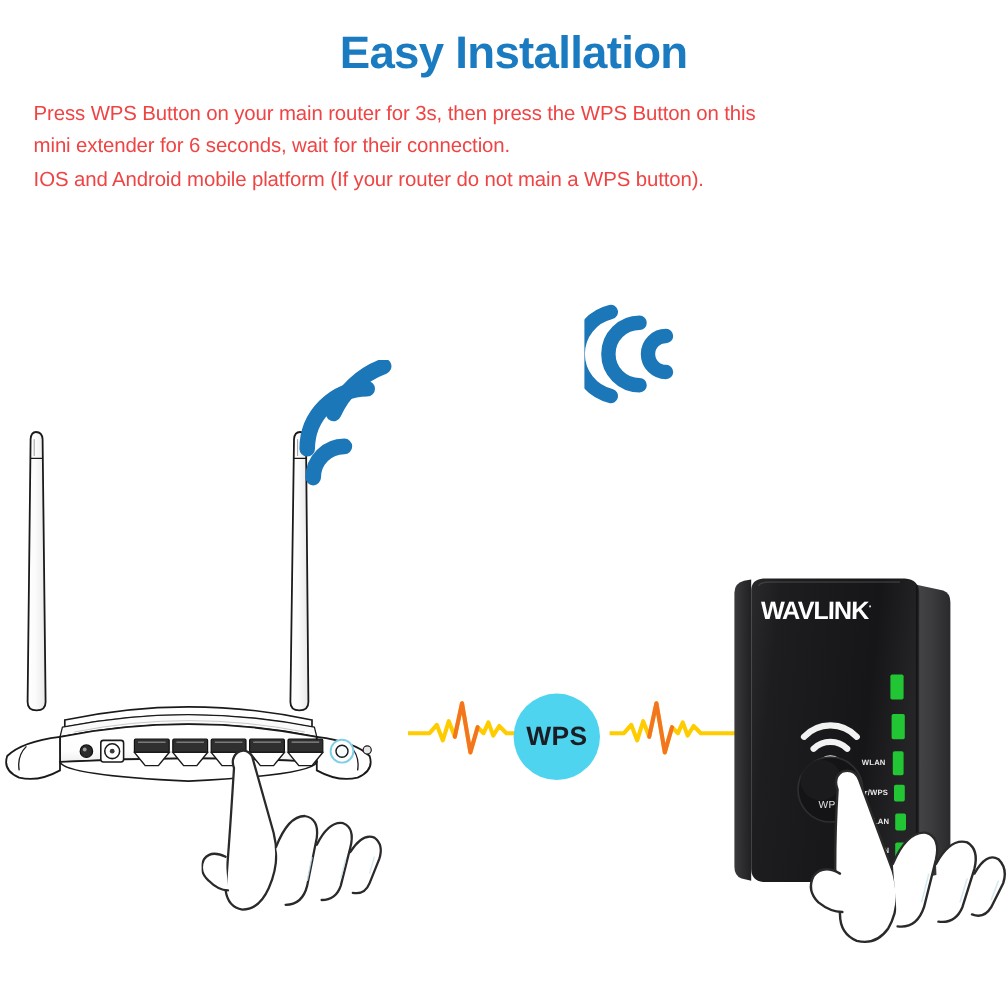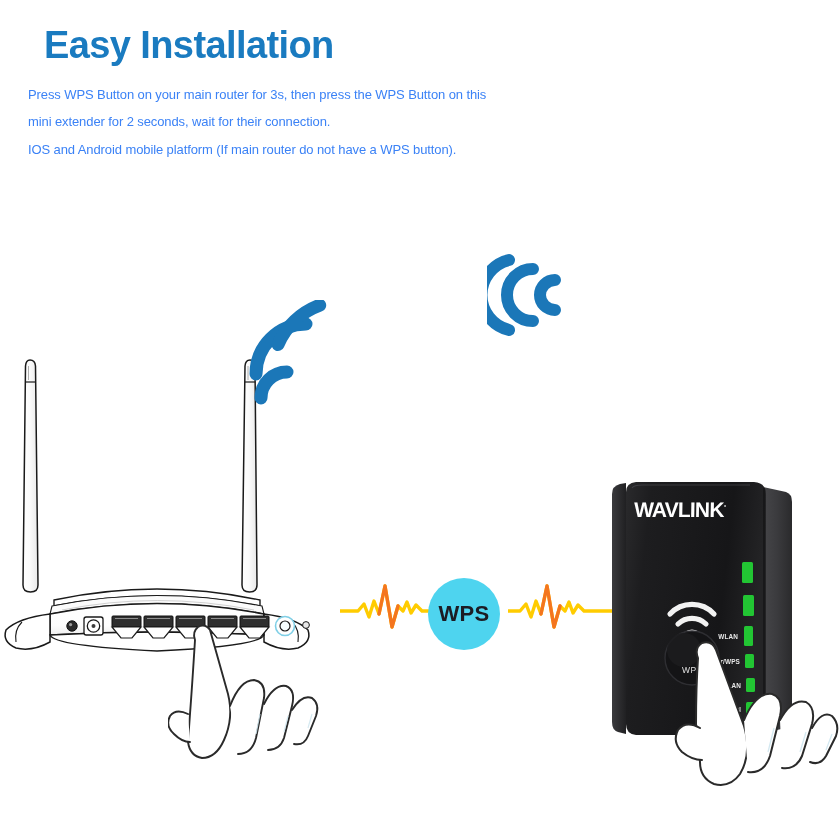--- a/index.html
+++ b/index.html
@@ -29,27 +29,28 @@
     left: 28px;
     top: 26px;
     width: 800px;
   }
   #page-title {
     font-size: 38px;
     font-weight: bold;
     color: #1a7bc0;
     letter-spacing: -0.6px;
     line-height: 1.02;
-    margin: 0 0 16px 16px;
+    margin: 0 0 16px 0;
     white-space: nowrap;
+    text-align: center;
   }
   .body-line {
-    font-size: 13px;
+    font-size: 17px;
     line-height: 27.5px;
-    color: #3b82f6;
+    color: #ef4444;
     white-space: nowrap;
     letter-spacing: -0.1px;
   }
   #para-a { margin-bottom: 0; }
   #para-b { margin-top: 0; }
 
   
   .art { position: absolute; }
 
   
@@ -122,24 +123,24 @@
 </style>
 </head>
 <body>
 
 <div id="stage">
 
   <div id="header">
     <h1 id="page-title">Easy Installation</h1>
     <div id="para-a">
       <div class="body-line">Press WPS Button on your main router for 3s, then press the WPS Button on this</div>
-      <div class="body-line">mini extender for 2 seconds, wait for their connection.</div>
+      <div class="body-line">mini extender for 6 seconds, wait for their connection.</div>
     </div>
     <div id="para-b">
-      <div class="body-line">IOS and Android mobile platform (If main router do not have a WPS button).</div>
+      <div class="body-line">IOS and Android mobile platform (If your router do not main a WPS button).</div>
     </div>
   </div>
 
   <svg class="art" id="router-group" viewBox="0 0 330 340">
     <defs>
       <linearGradient id="antShade" x1="0" y1="0" x2="1" y2="0">
         <stop offset="0%" stop-color="#ffffff"></stop>
         <stop offset="45%" stop-color="#fbfbfb"></stop>
         <stop offset="100%" stop-color="#e8e8e8"></stop>
       </linearGradient>

